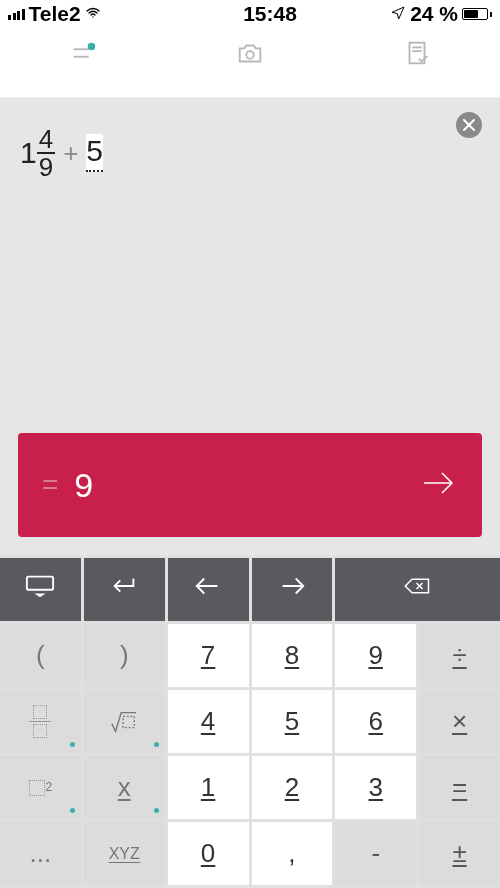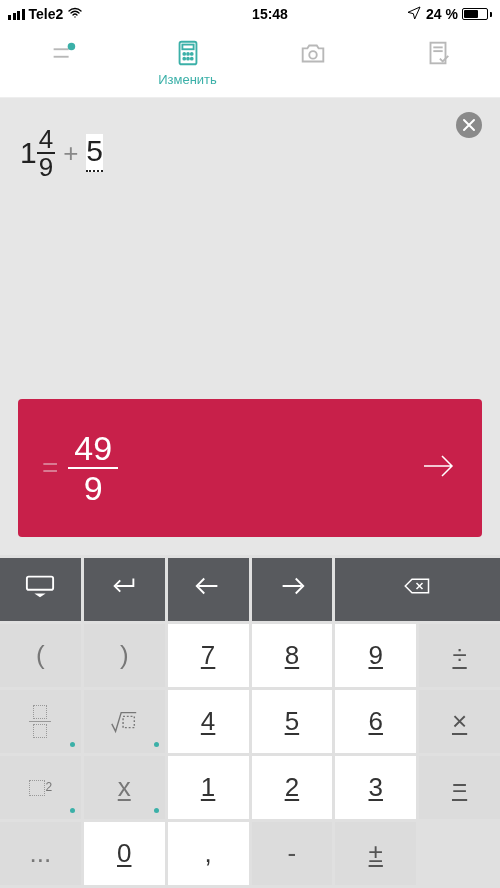--- a/index.html
+++ b/index.html
@@ -6,21 +6,21 @@
   body {
     width: 500px; height: 888px;
     font-family: -apple-system, Helvetica, Arial, sans-serif;
     background: #fff;
     display: flex; flex-direction: column;
     overflow: hidden;
   }
   .status-bar {
     height: 28px;
     display: flex; align-items: center; justify-content: space-between;
-    padding: 0 8px; font-size: 14px; font-weight: 600; color: #000;
+    padding: 0 8px; font-size: 21px; font-weight: 600; color: #000;
   }
   .sb-left, .sb-right { display: flex; align-items: center; gap: 4px; }
   .sb-center { position: absolute; left: 50%; transform: translateX(-50%); margin-left: 20px; }
   .signal-bars { display: inline-flex; align-items: flex-end; gap: 1.5px; }
   .signal-bars span { width: 3px; background: #000; }
   .signal-bars span:nth-child(1){height:5px}.signal-bars span:nth-child(2){height:7px}
   .signal-bars span:nth-child(3){height:9px}.signal-bars span:nth-child(4){height:11px}
   .wifi-icon svg, .loc-icon svg { width: 16px; height: 16px; }
   .battery { display: inline-flex; align-items: center; gap: 2px; }
   .battery-body { width: 26px; height: 12px; border: 1px solid #000; border-radius: 2px; position: relative; }
@@ -133,35 +133,20 @@
 <div class="top-tabs">
   <div class="tab-item">
     <div class="tab-icon">
       <svg viewBox="0 0 32 32" stroke-width="2">
           <line x1="6" y1="12" x2="22" y2="12"></line>
           <line x1="6" y1="20" x2="22" y2="20"></line>
           <circle cx="25" cy="9" r="4" fill="#3bb0a8" stroke="none"></circle>
         </svg>
     </div>
   </div>
-  <div class="tab-item active">
-    <div class="tab-icon">
-      <svg viewBox="0 0 32 32" stroke-width="2">
-          <rect x="7" y="4" width="18" height="24" rx="2"></rect>
-          <rect x="10" y="7" width="12" height="5"></rect>
-          <circle cx="12" cy="17" r="1" fill="#3bb0a8"></circle>
-          <circle cx="16" cy="17" r="1" fill="#3bb0a8"></circle>
-          <circle cx="20" cy="17" r="1" fill="#3bb0a8"></circle>
-          <circle cx="12" cy="22" r="1" fill="#3bb0a8"></circle>
-          <circle cx="16" cy="22" r="1" fill="#3bb0a8"></circle>
-          <circle cx="20" cy="22" r="1" fill="#3bb0a8"></circle>
-        </svg>
-    </div>
-    <div class="tab-label">Изменить</div>
-  </div>
   <div class="tab-item">
     <div class="tab-icon">
       <svg viewBox="0 0 32 32" stroke-width="2">
           <path d="M5 11h5l2-3h8l2 3h5v14H5z"></path>
           <circle cx="16" cy="18" r="4"></circle>
         </svg>
     </div>
   </div>
   <div class="tab-item">
     <div class="tab-icon">
@@ -190,21 +175,20 @@
       </span>
     </span>
     <span class="op">+</span>
     <span class="literal5"><span class="u">5</span></span>
   </div>
 
   <div class="result-card">
     <div class="result-expr">
       <span class="eq">=</span>
       <span class="rfrac">
-        <span class="n">49</span>
         <span class="d">9</span>
       </span>
     </div>
     <div class="arrow-btn">
       <svg viewBox="0 0 40 40">
           <path d="M6 20 H34 M24 10 L34 20 L24 30"></path>
         </svg>
     </div>
   </div>
 </div>
@@ -312,20 +296,23 @@
         <span class="ul">3</span>
       </button>
     <button class="key ogrey">
         <span class="ul">=</span>
       </button>
   </div>
   <div class="kb-row">
     <button class="key lgrey">
         <span>...</span>
       </button>
+    <button class="key lgrey">
+        <span class="ul" style="font-size:16px">XYZ</span>
+      </button>
     <button class="key">
         <span class="ul">0</span>
       </button>
     <button class="key">
         <span>,</span>
       </button>
     <button class="key ogrey">
         <span>-</span>
       </button>
     <button class="key ogrey">

